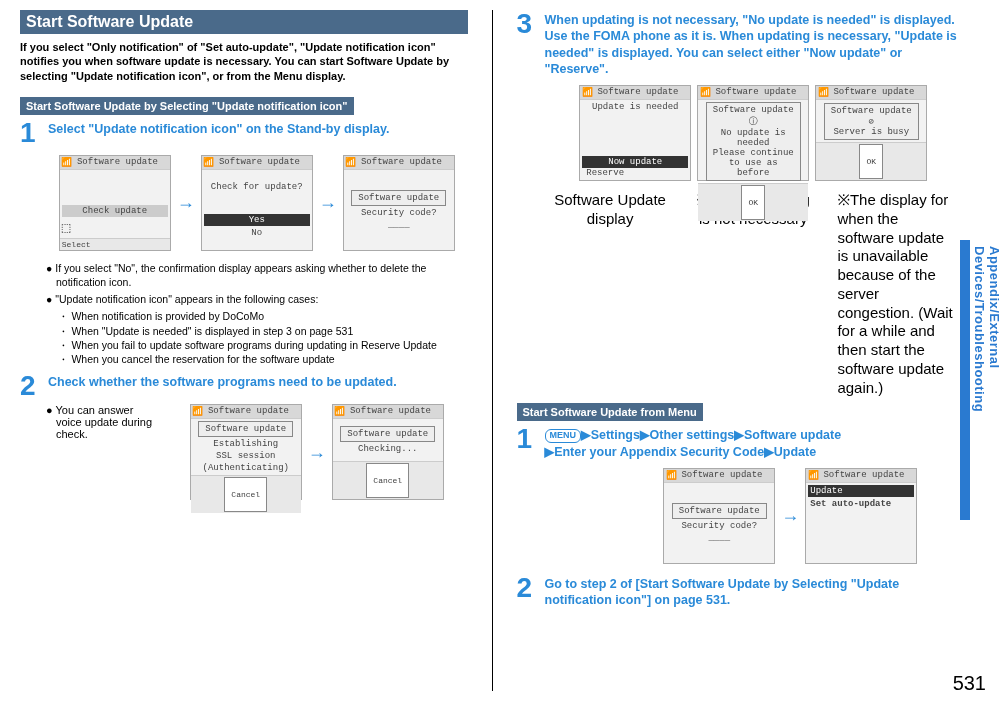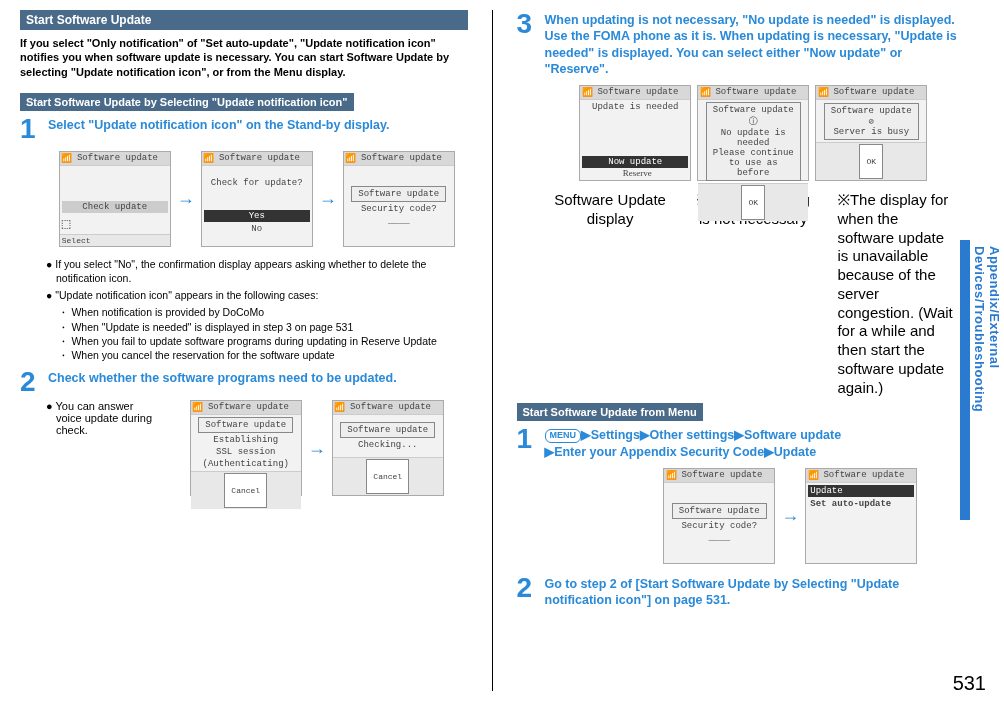--- a/index.html
+++ b/index.html
@@ -25,21 +25,21 @@
   .col-divider {
     width: 1px;
     background: #000;
     margin: 0 4px;
   }
   .section-header {
     background: #4a6a8a;
     color: #fff;
     font-weight: bold;
     padding: 3px 6px;
-    font-size: 12px;
+    font-size: 16px;
     margin-bottom: 6px;
   }
   .section-sub-header {
     background: #4a6a8a;
     color: #fff;
     font-weight: bold;
     padding: 3px 6px;
     font-size: 11px;
     margin-top: 6px;
     margin-bottom: 4px;
@@ -321,21 +321,21 @@
       <div>
         <div class="phone-screen small">
           <div class="ps-title">
               <span>📶</span>
               <span>Software update</span>
             </div>
           <div class="ps-body" style="justify-content:space-between;">
             <div>Update is needed</div>
             <div style="width:100%;">
               <div class="ps-highlight">Now update</div>
-              <div style="text-align:center;padding-left:4px;font-family:Liberation Serif, serif;">Reserve</div>
+              <div style="text-align:left;padding-left:4px;">Reserve</div>
             </div>
           </div>
         </div>
       </div>
       <div>
         <div class="phone-screen small">
           <div class="ps-title">
               <span>📶</span>
               <span>Software update</span>
             </div>

